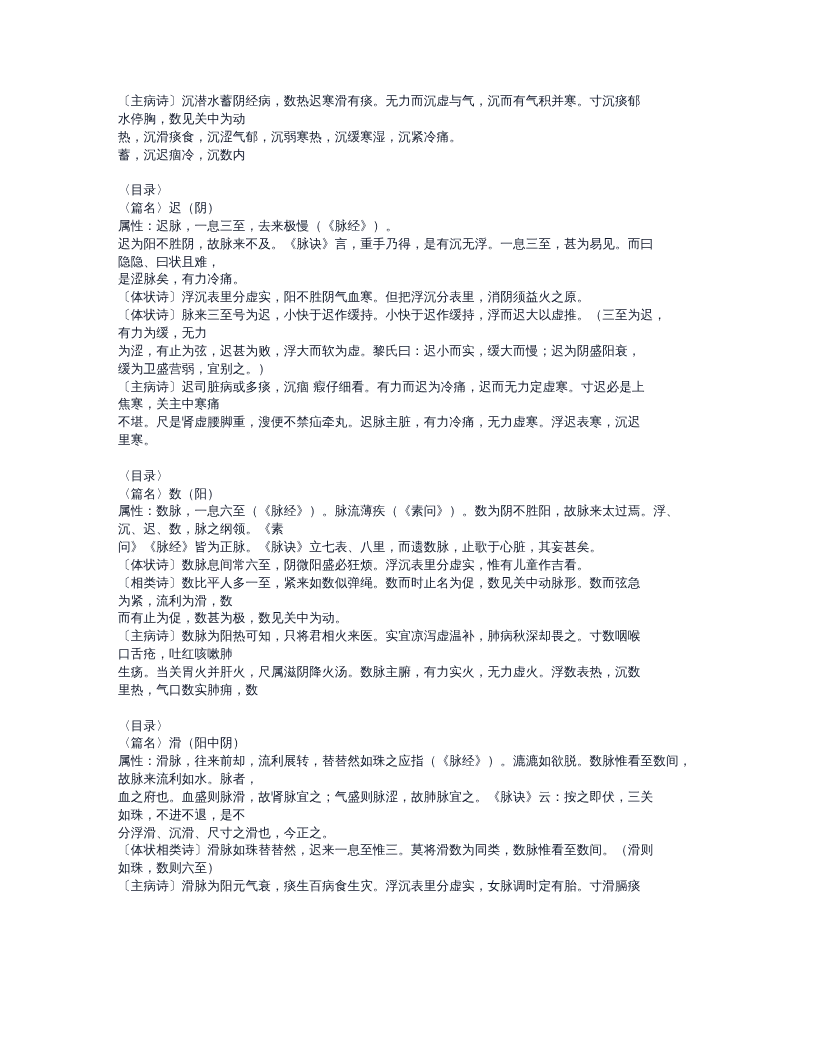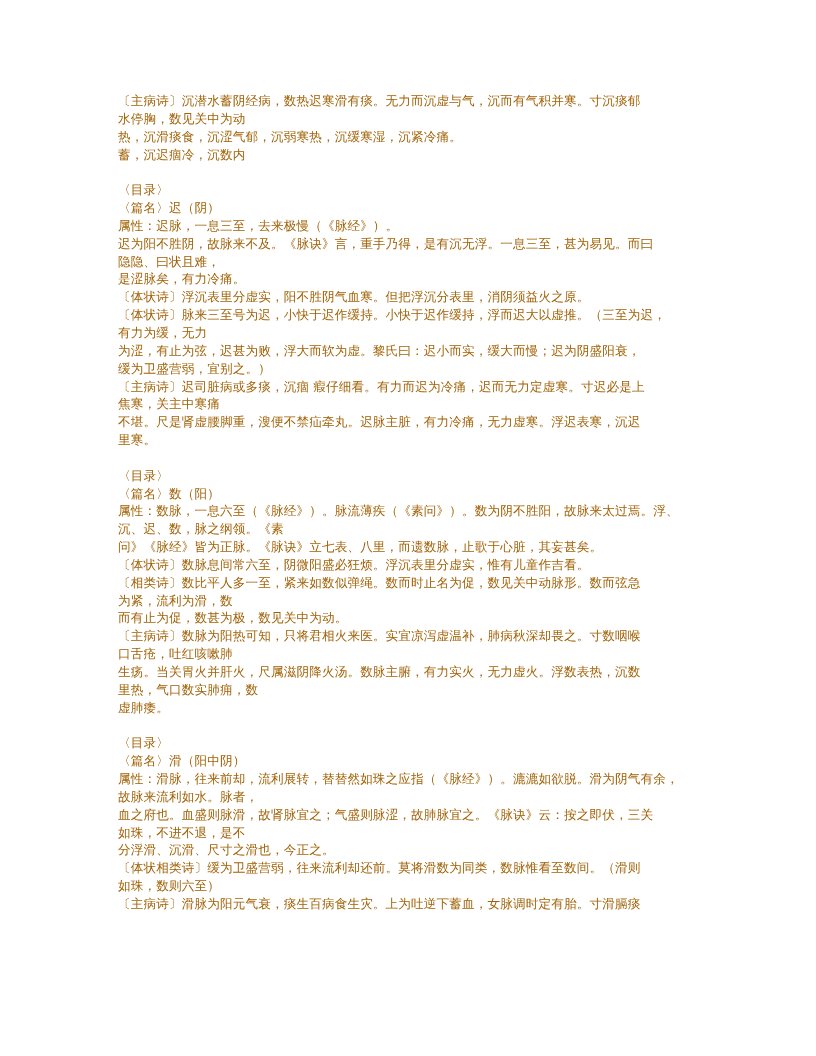--- a/index.html
+++ b/index.html
@@ -1,20 +1,20 @@
 <!DOCTYPE html>
 <html><head>
 <meta charset="utf-8">
 <style>
   html, body { margin: 0; padding: 0; background: #ffffff; }
   body { width: 816px; height: 1056px; position: relative; overflow: hidden; }
   .page {
     position: absolute; left: 118px; top: 92px; width: 582px;
     font-family: "DejaVu Serif", "Liberation Serif", serif;
-    font-size: 12.6px; line-height: 17.85px; color: #a16207;
+    font-size: 12.6px; line-height: 17.85px; color: #0f172a;
     letter-spacing: 0.15px;
   }
   .line { white-space: pre; height: 17.85px; }
   .blank { height: 17.85px; }
 </style>
 </head>
 <body>
 
 <div class="page">
 
@@ -52,30 +52,29 @@
     <div class="line">沉、迟、数，脉之纲领。《素</div>
     <div class="line">问》《脉经》皆为正脉。《脉诀》立七表、八里，而遗数脉，止歌于心脏，其妄甚矣。</div>
     <div class="line">〔体状诗〕数脉息间常六至，阴微阳盛必狂烦。浮沉表里分虚实，惟有儿童作吉看。</div>
     <div class="line">〔相类诗〕数比平人多一至，紧来如数似弹绳。数而时止名为促，数见关中动脉形。数而弦急</div>
     <div class="line">为紧，流利为滑，数</div>
     <div class="line">而有止为促，数甚为极，数见关中为动。</div>
     <div class="line">〔主病诗〕数脉为阳热可知，只将君相火来医。实宜凉泻虚温补，肺病秋深却畏之。寸数咽喉</div>
     <div class="line">口舌疮，吐红咳嗽肺</div>
     <div class="line">生疡。当关胃火并肝火，尺属滋阴降火汤。数脉主腑，有力实火，无力虚火。浮数表热，沉数</div>
     <div class="line">里热，气口数实肺痈，数</div>
-    <div class="line">虚肺痿。</div>
   </div>
   <div class="blank"></div>
 
   <div>
     <div class="line">〈目录〉</div>
     <div class="line">〈篇名〉滑（阳中阴）</div>
-    <div class="line">属性：滑脉，往来前却，流利展转，替替然如珠之应指（《脉经》）。漉漉如欲脱。滑为阴气有余，</div>
+    <div class="line">属性：滑脉，往来前却，流利展转，替替然如珠之应指（《脉经》）。漉漉如欲脱。数脉惟看至数间，</div>
     <div class="line">故脉来流利如水。脉者，</div>
     <div class="line">血之府也。血盛则脉滑，故肾脉宜之；气盛则脉涩，故肺脉宜之。《脉诀》云：按之即伏，三关</div>
     <div class="line">如珠，不进不退，是不</div>
     <div class="line">分浮滑、沉滑、尺寸之滑也，今正之。</div>
-    <div class="line">〔体状相类诗〕缓为卫盛营弱，往来流利却还前。莫将滑数为同类，数脉惟看至数间。（滑则</div>
+    <div class="line">〔体状相类诗〕滑脉如珠替替然，迟来一息至惟三。莫将滑数为同类，数脉惟看至数间。（滑则</div>
     <div class="line">如珠，数则六至）</div>
-    <div class="line">〔主病诗〕滑脉为阳元气衰，痰生百病食生灾。上为吐逆下蓄血，女脉调时定有胎。寸滑膈痰</div>
+    <div class="line">〔主病诗〕滑脉为阳元气衰，痰生百病食生灾。浮沉表里分虚实，女脉调时定有胎。寸滑膈痰</div>
   </div>
 
 </div>
 
 </body></html>

